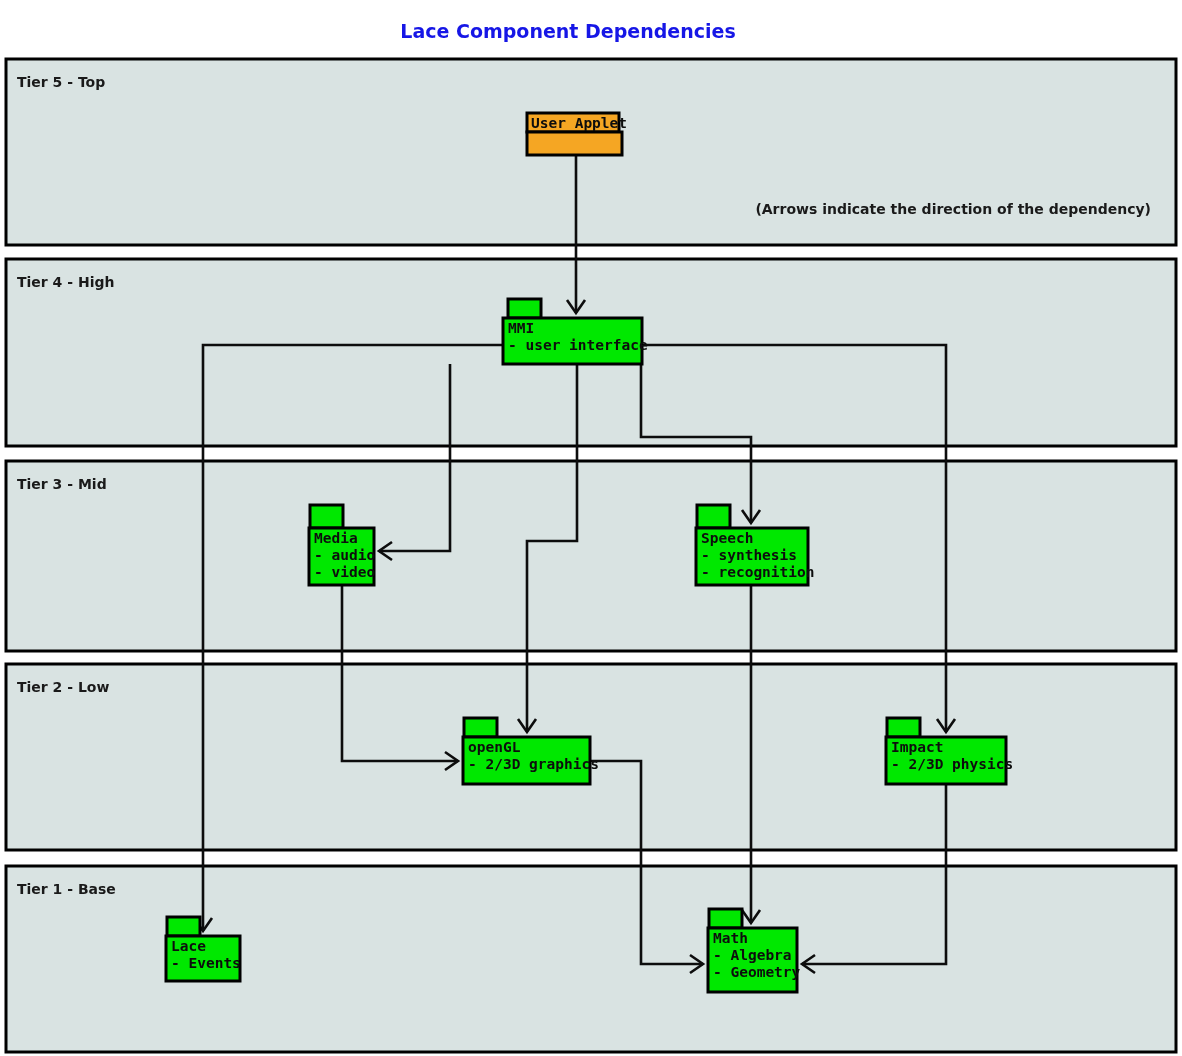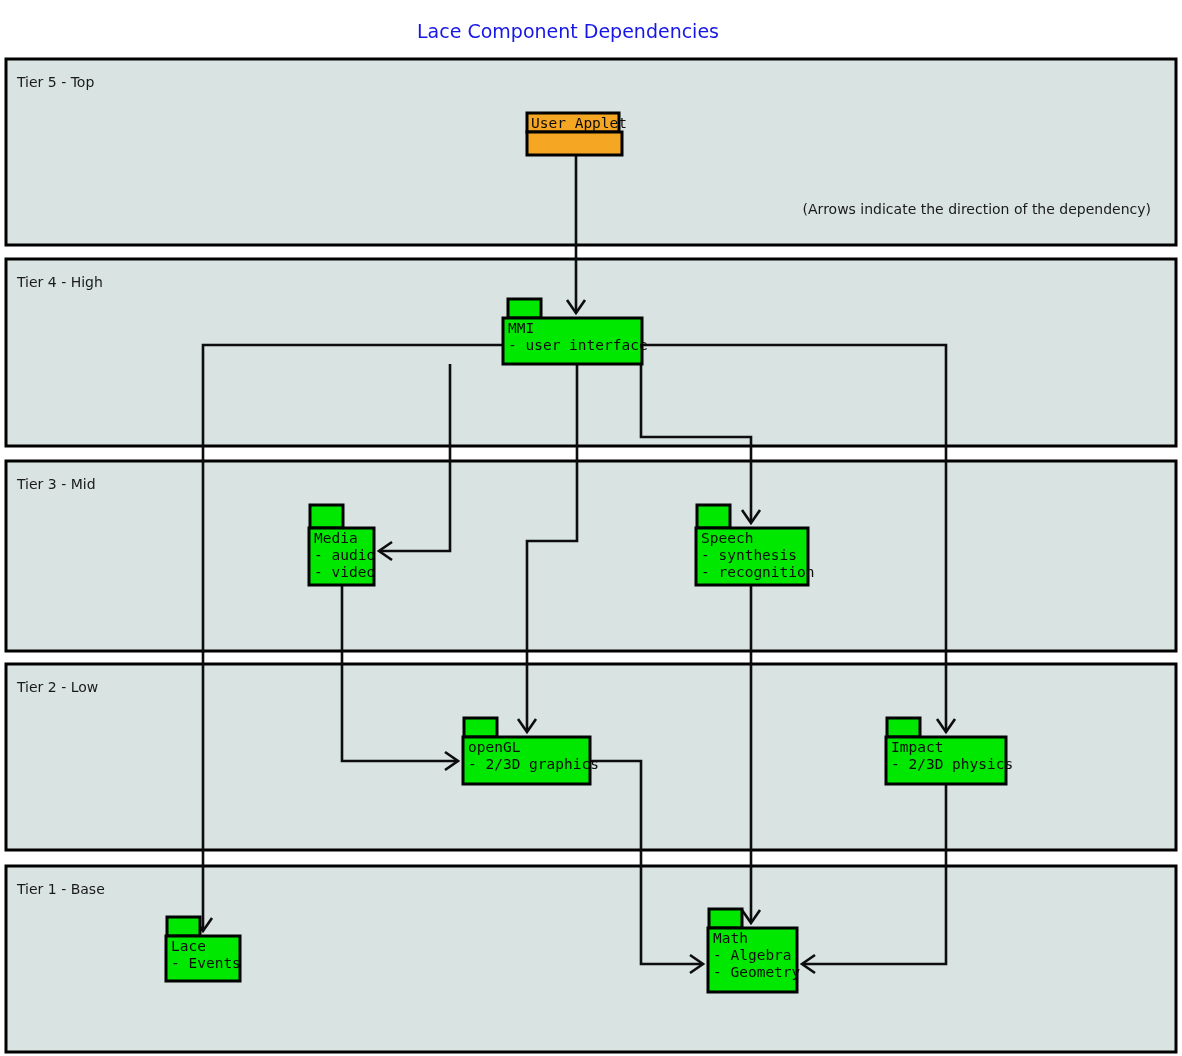--- a/index.html
+++ b/index.html
@@ -1,18 +1,18 @@
 <!DOCTYPE html>
 <html><head>
 <meta charset="utf-8">
 <style>
   html,body{margin:0;padding:0;background:#ffffff;}
   body{width:1182px;height:1056px;overflow:hidden;
        font-family:"DejaVu Sans","Liberation Sans",sans-serif;}
-  #stage{position:relative;width:1182px;height:1056px;}
+  #stage{position:relative;width:1182px;height:1056px;font-weight:bold;}
   svg{position:absolute;top:0;left:0;}
   .tier-rect{fill:#d9e3e2;stroke:#000000;stroke-width:3;}
   .tier-label{font-family:"DejaVu Sans","Liberation Sans",sans-serif;font-size:14px;fill:#1a1a1a;}
   .note-label{font-family:"DejaVu Sans","Liberation Sans",sans-serif;font-size:14px;fill:#1a1a1a;}
   .title-label{font-family:"DejaVu Sans","Liberation Sans",sans-serif;font-size:19px;fill:#1616e6;}
   .pkg-body{stroke:#000000;stroke-width:3;}
   .pkg-tab{stroke:#000000;stroke-width:3;}
   .pkg-text{font-family:"DejaVu Sans Mono","Liberation Mono",monospace;font-size:14.5px;fill:#0d0d0d;}
   .conn{fill:none;stroke:#0d0d0d;stroke-width:2.6;stroke-linecap:butt;stroke-linejoin:miter;}
   .arrowhead{fill:none;stroke:#0d0d0d;stroke-width:2.6;stroke-linecap:butt;stroke-linejoin:miter;}

